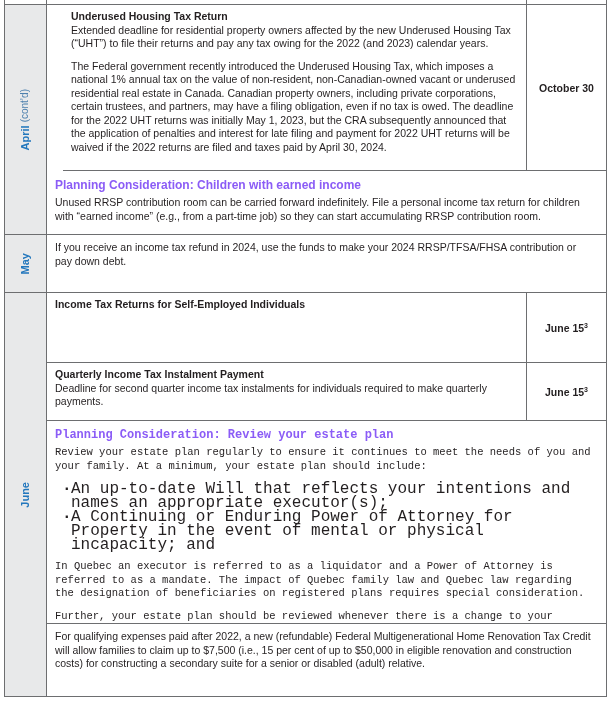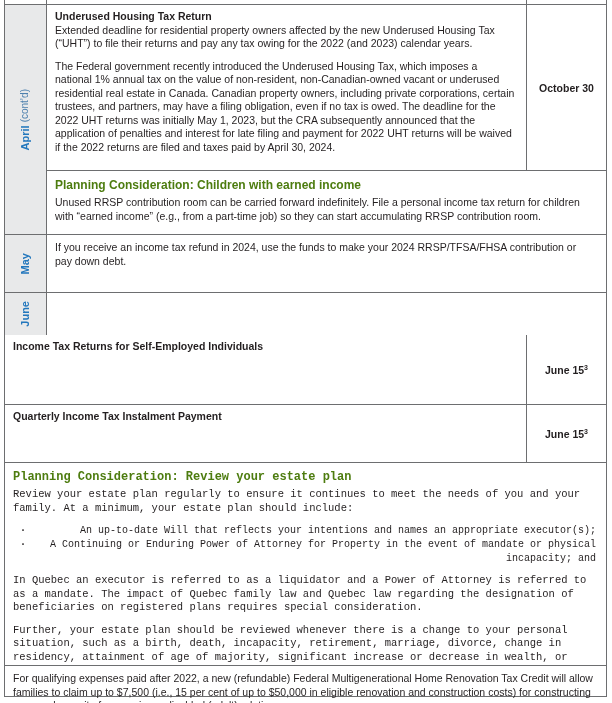--- a/index.html
+++ b/index.html
@@ -22,21 +22,21 @@
     position: absolute; top: 4px; left: 4px;
     width: 603px; height: 693px;
     border: 1px solid #6d6e70;
     display: flex; flex-direction: column;
     background: #ffffff;
   }
   .month-row { display: flex; border-bottom: 1px solid #6d6e70; }
   .month-row:last-child { border-bottom: none; }
   .row-april { height: 230px; }
   .row-may   { height: 58px; }
-  .row-june  { height: 403px; flex-direction: column; }
+  .row-june  { height: 403px; }
 
   .month-cell {
     width: 42px; flex: 0 0 42px;
     background: #e8e9ea;
     border-right: 1px solid #6d6e70;
     display: flex; align-items: center; justify-content: center;
     overflow: hidden;
   }
   .month-label {
     writing-mode: vertical-rl;
@@ -46,51 +46,51 @@
     line-height: 1;
     text-align: center;
   }
   .month-name { font-weight: bold; color: #2277bd; }
   .month-suffix { font-weight: normal; color: #4e81ae; font-size: 10px; }
 
   .boxes { flex: 1; display: flex; flex-direction: column; min-width: 0; }
   .box { border-bottom: 1px solid #6d6e70; overflow: hidden; }
   .box:last-child { border-bottom: none; }
 
-  .box-uht      { height: 166px; }
+  .box-uht      { height: 166px; margin-left: 16px; }
   .box-children { flex: 1; }
   .box-may      { flex: 1; }
   .box-selfemp  { height: 70px; }
   .box-quarterly{ height: 58px; }
   .box-estate   { height: 203px; font-family: Liberation Mono, monospace; }
   .box-multigen { flex: 1; }
 
   .deadline-box { display: flex; }
   .deadline-main { flex: 1; padding: 5px 10px 4px 8px; min-width: 0; }
   .date-cell {
     flex: 0 0 80px; width: 80px;
     border-left: 1px solid #6d6e70;
     display: flex; align-items: center; justify-content: center;
   }
   .date-text { font-weight: bold; font-size: 10.5px; white-space: nowrap; }
   .date-text sup { font-size: 7px; vertical-align: super; line-height: 0; }
 
   .planning-main { padding: 6px 10px 4px 8px; }
   .planning-heading {
-    color: #4d7c0f; font-weight: bold; font-size: 12px;
+    color: #8b5cf6; font-weight: bold; font-size: 12px;
     line-height: 14px; margin: 1px 0 4px 0;
   }
   .box-title { font-weight: bold; font-size: 10.5px; line-height: 13.5px; }
   .body-text { font-size: 10.5px; line-height: 13.5px; }
   .body-text p { margin: 0 0 9px 0; }
   .body-text p:last-child { margin-bottom: 0; }
   .bullets { margin: 0 0 8px 0; }
   .bullet-item {
-    font-size: 10px; line-height: 14px;
-    padding-left: 16px; position: relative; text-align: right;
+    font-size: 16px; line-height: 14px;
+    padding-left: 16px; position: relative;
   }
   .bullet-item::before {
     content: "\00B7";
     position: absolute; left: 7px; top: 0;
     font-weight: bold;
   }
 </style>
 </head>
 <body>
 
@@ -164,34 +164,37 @@
             <div class="box-title">Income Tax Returns for Self-Employed Individuals</div>
           </div>
           <div class="date-cell">
             <span class="date-text"><span>June 15</span><sup>3</sup></span>
           </div>
         </div>
 
         <div class="box box-quarterly deadline-box">
           <div class="deadline-main">
             <div class="box-title">Quarterly Income Tax Instalment Payment</div>
+            <div class="body-text">
+              <p>Deadline for second quarter income tax instalments for individuals required to make quarterly payments.</p>
+            </div>
           </div>
           <div class="date-cell">
             <span class="date-text"><span>June 15</span><sup>3</sup></span>
           </div>
         </div>
 
         <div class="box box-estate">
           <div class="planning-main">
             <div class="planning-heading">Planning Consideration: Review your estate plan</div>
             <div class="body-text">
               <p>Review your estate plan regularly to ensure it continues to meet the needs of you and your family. At a minimum, your estate plan should include:</p>
               <div class="bullets">
                 <div class="bullet-item">An up-to-date Will that reflects your intentions and names an appropriate executor(s);</div>
-                <div class="bullet-item">A Continuing or Enduring Power of Attorney for Property in the event of mandate or physical incapacity; and</div>
+                <div class="bullet-item">A Continuing or Enduring Power of Attorney for Property in the event of mental or physical incapacity; and</div>
               </div>
               <p>In Quebec an executor is referred to as a liquidator and a Power of Attorney is referred to as a mandate. The impact of Quebec family law and Quebec law regarding the designation of beneficiaries on registered plans requires special consideration.</p>
               <p>Further, your estate plan should be reviewed whenever there is a change to your personal situation, such as a birth, death, incapacity, retirement, marriage, divorce, change in residency, attainment of age of majority, significant increase or decrease in wealth, or sale of a business.</p>
             </div>
           </div>
         </div>
 
         <div class="box box-multigen">
           <div class="planning-main">
             <div class="body-text">

